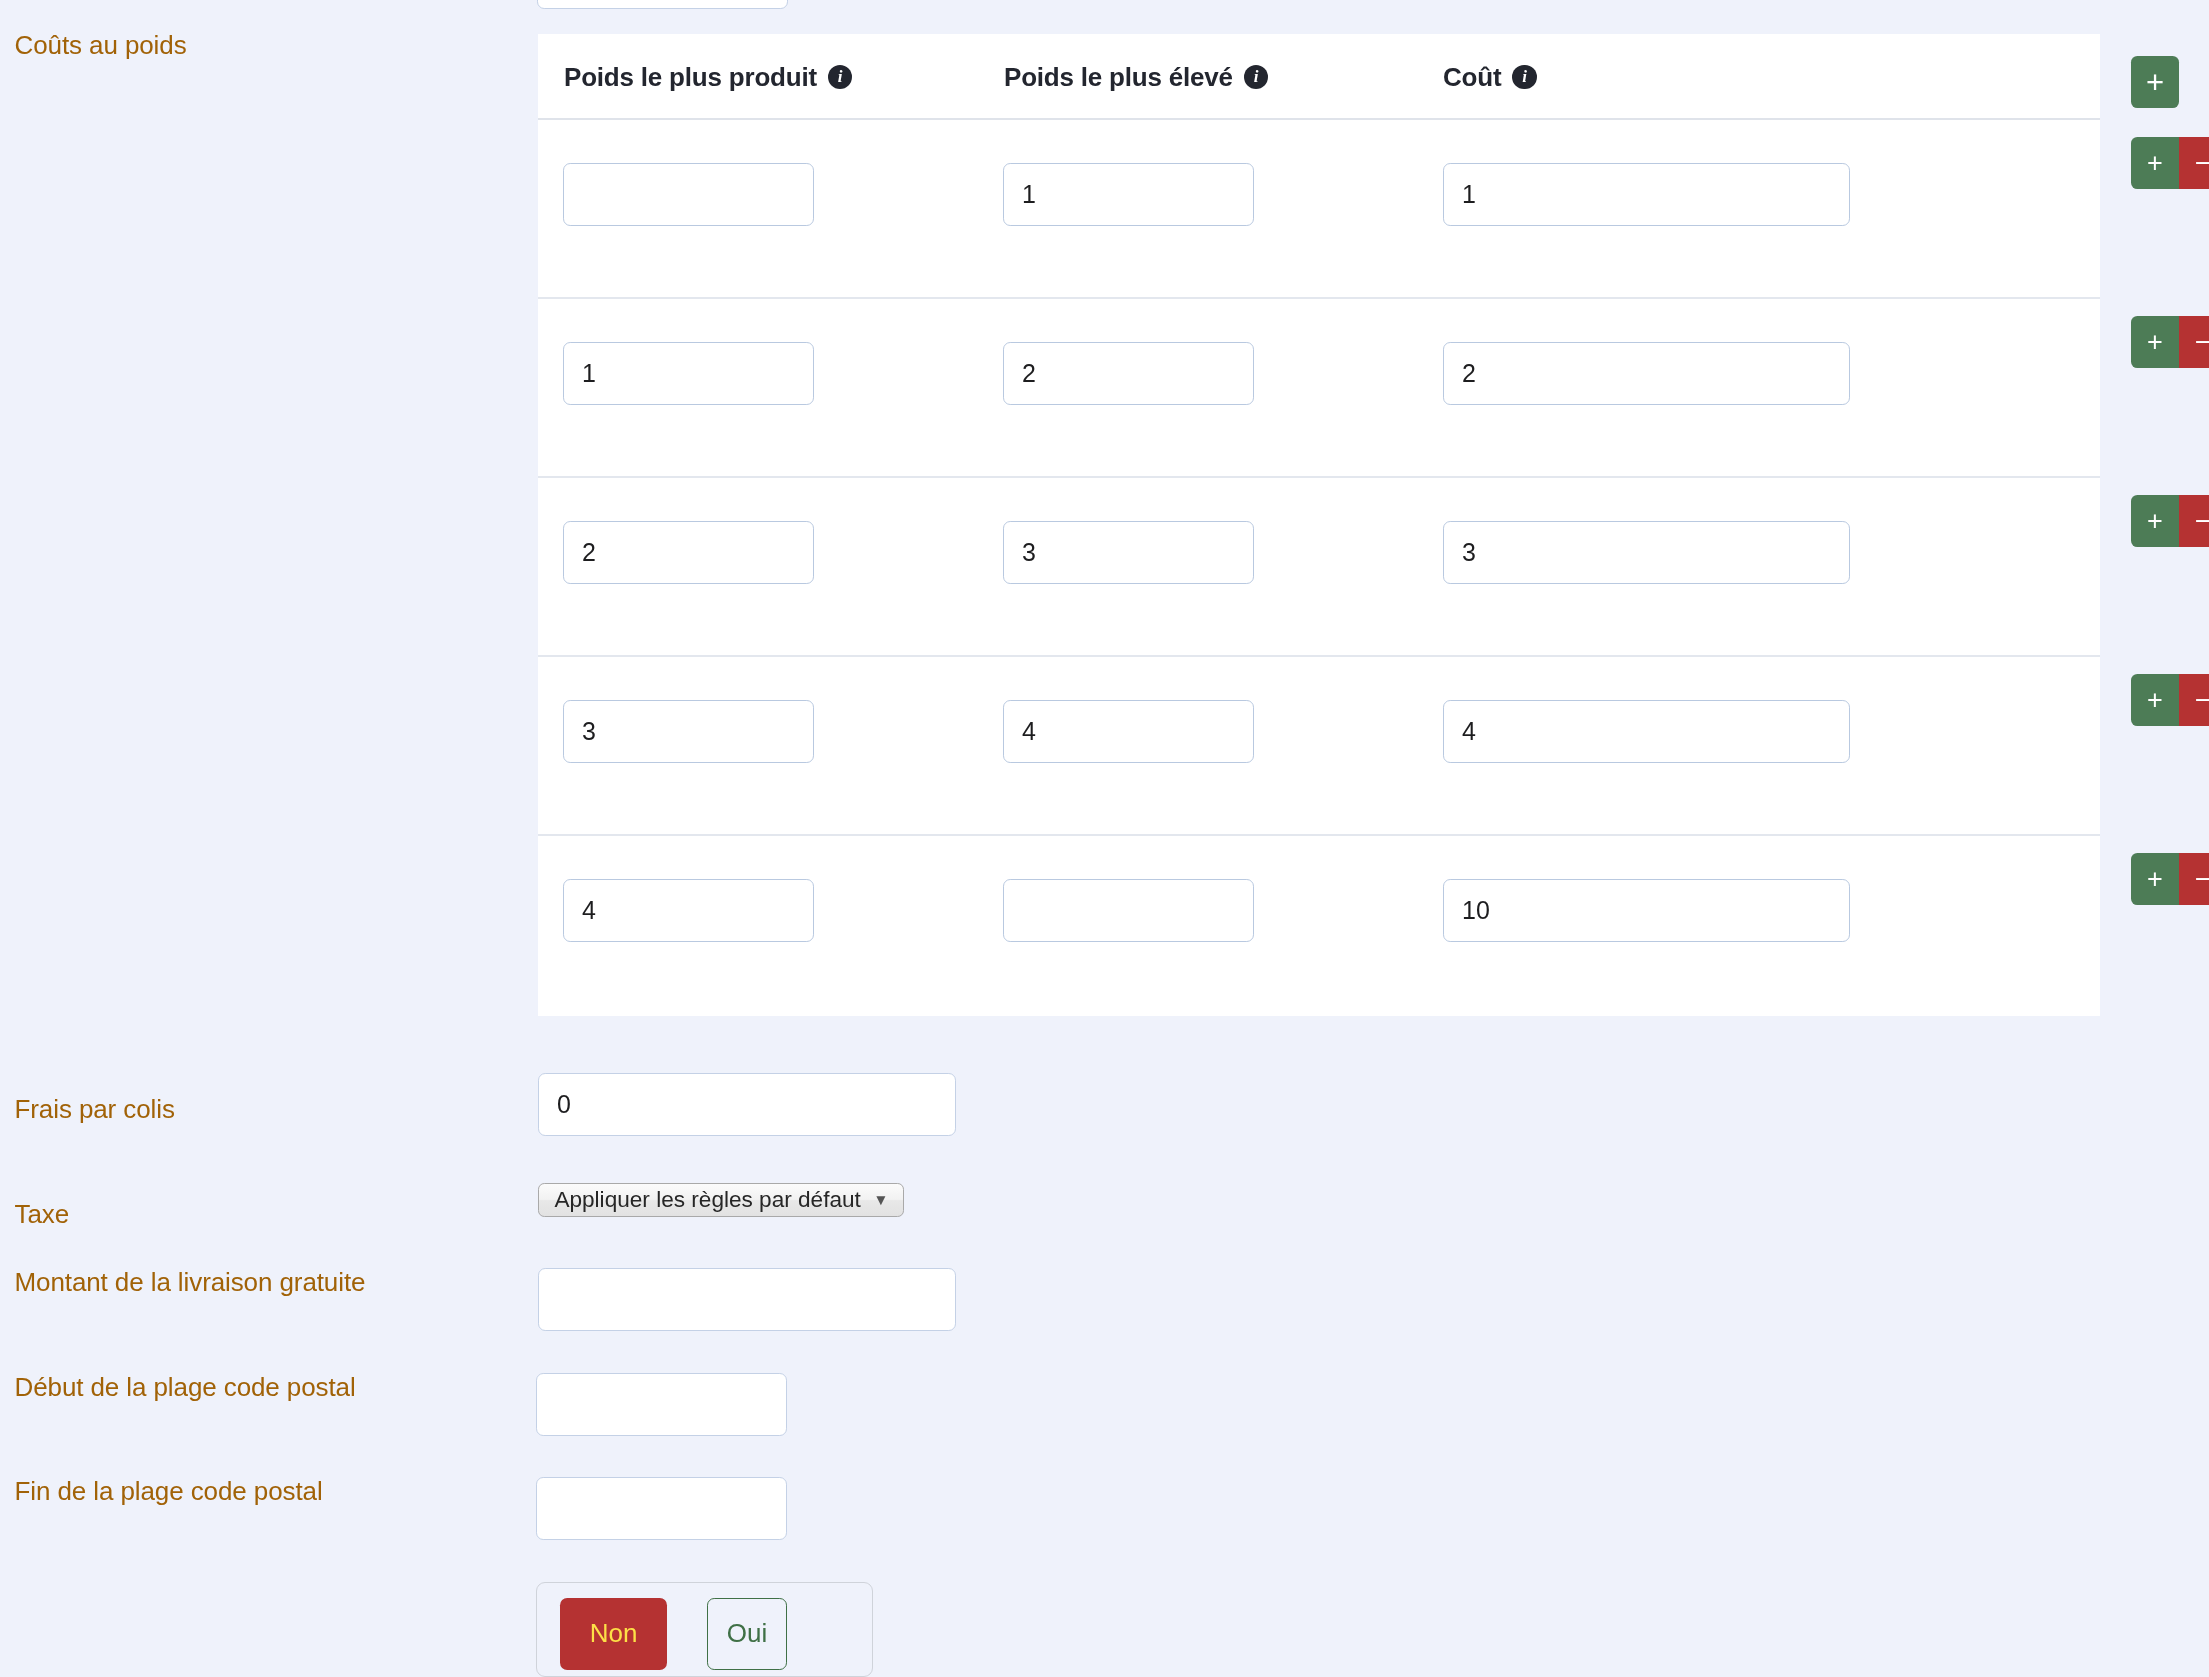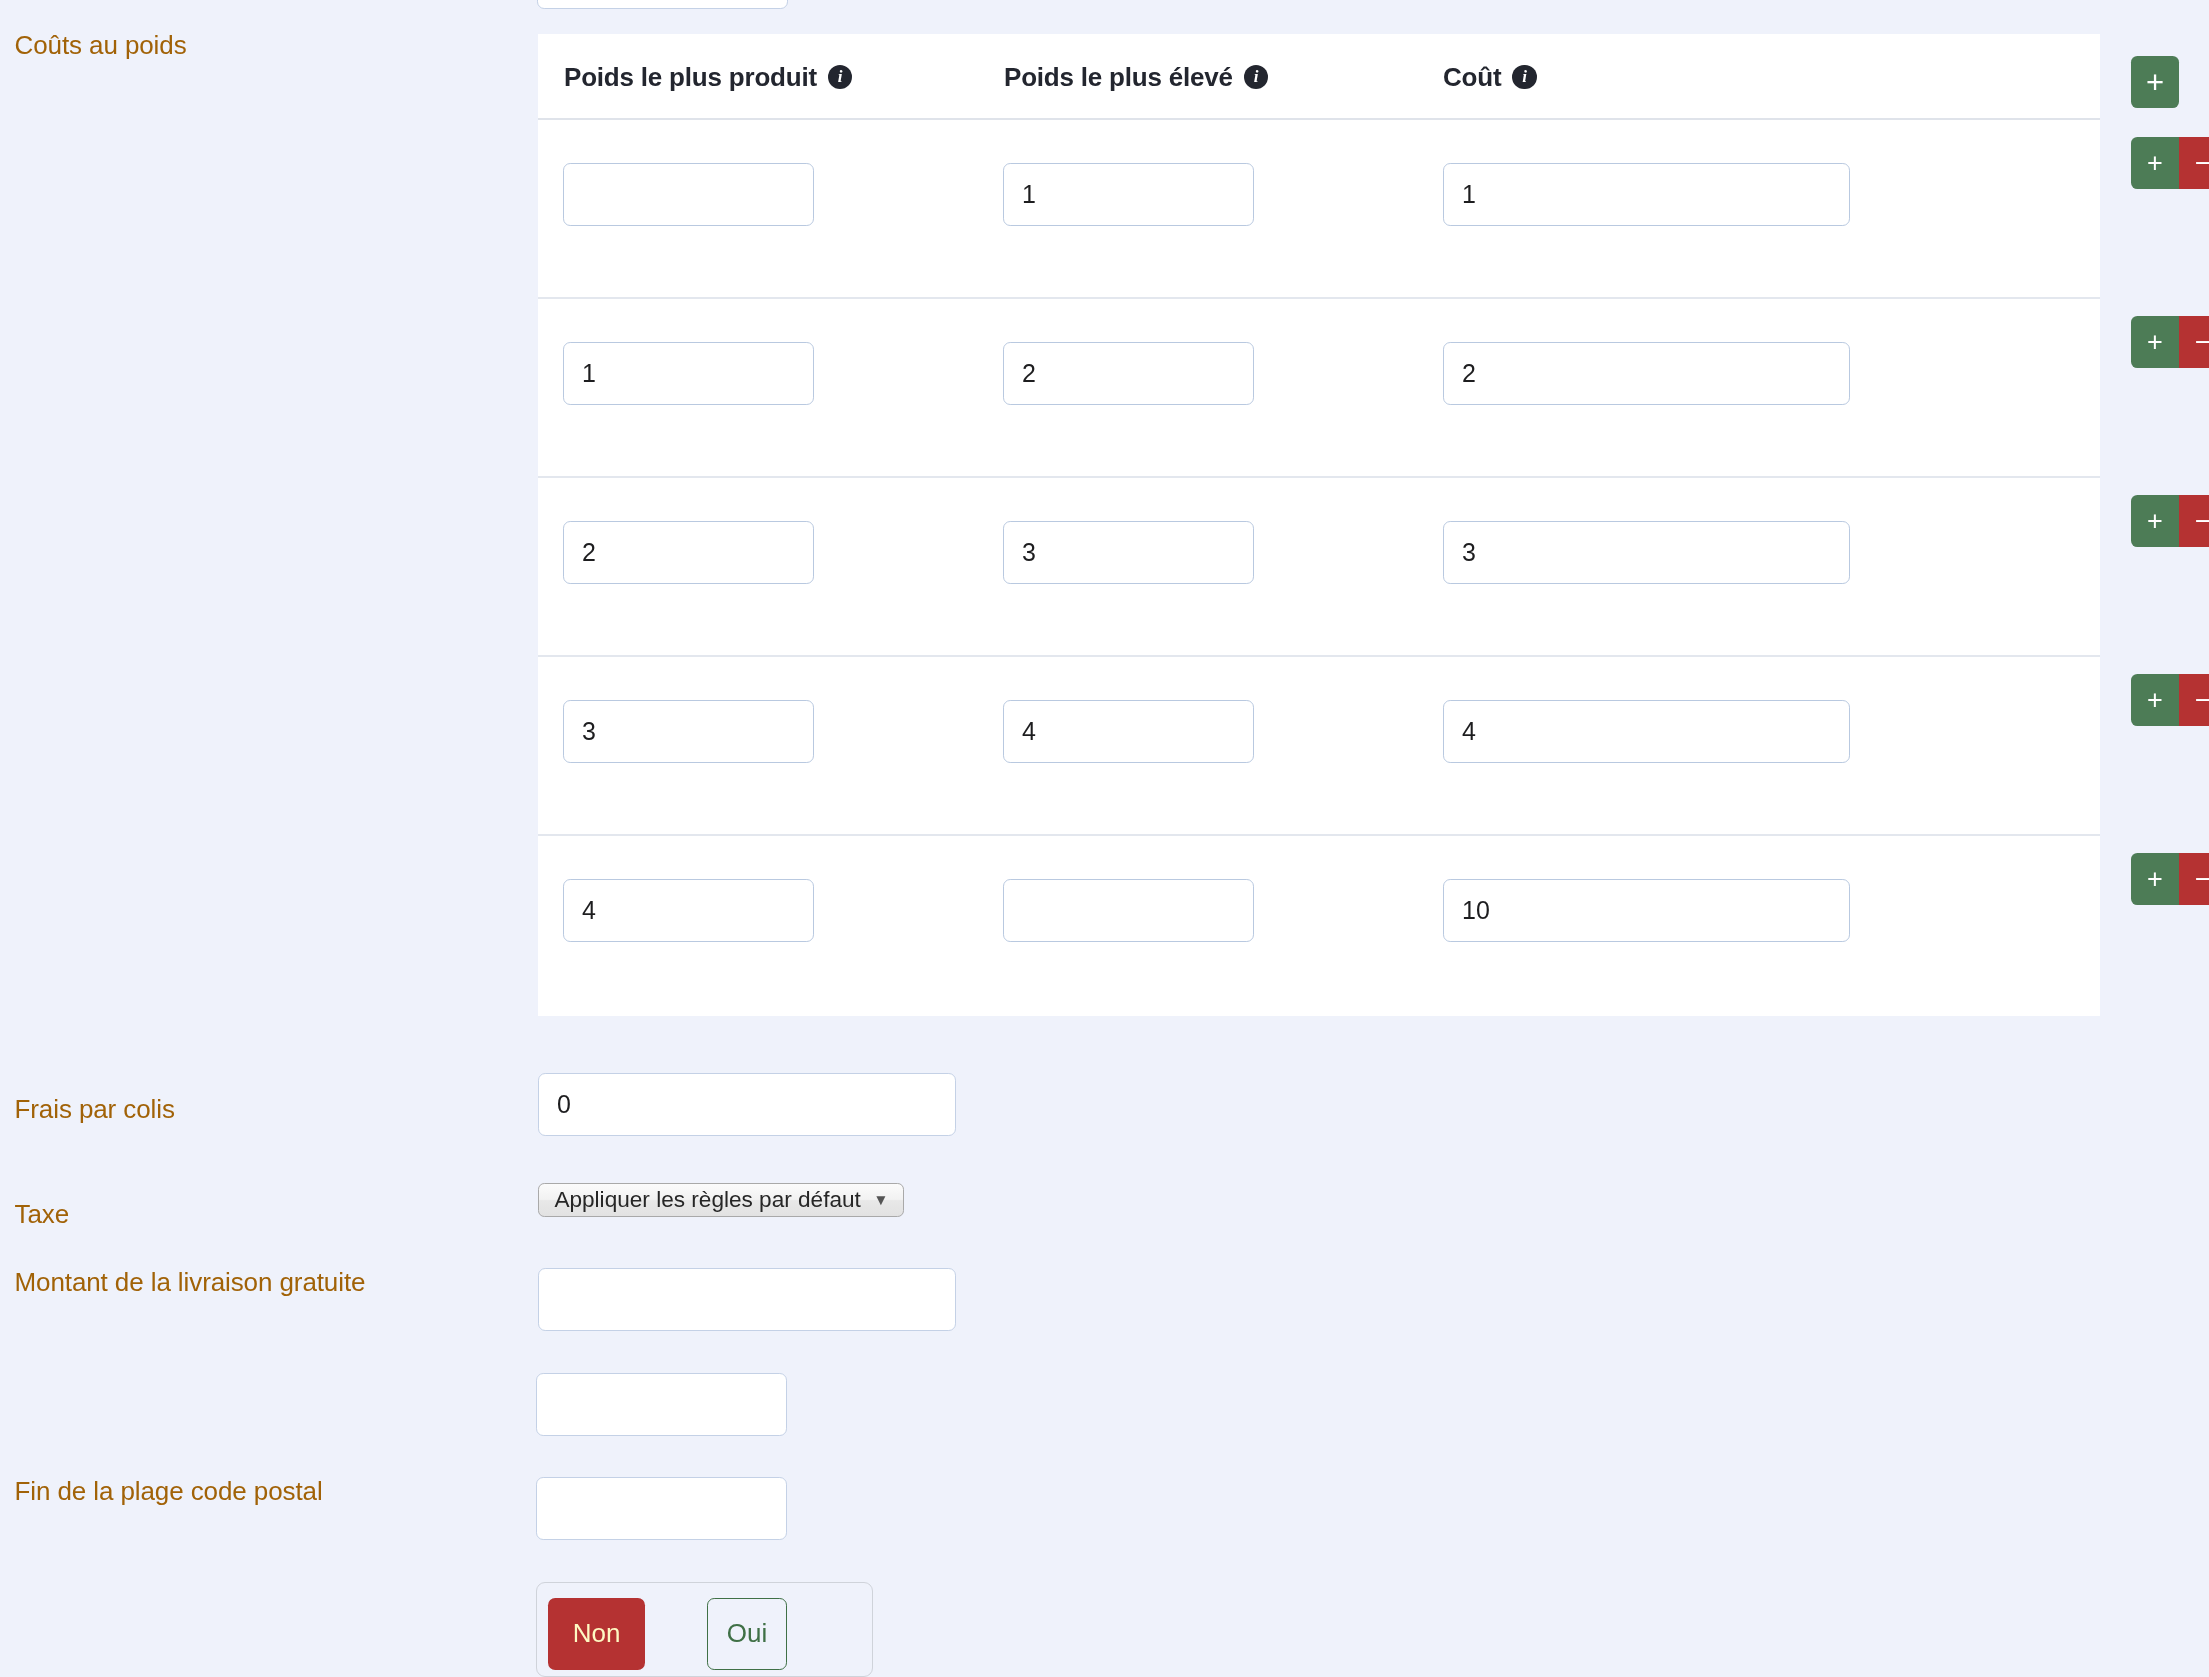--- a/index.html
+++ b/index.html
@@ -192,24 +192,24 @@
     top: 14.5px;
     height: 72px;
     border-radius: 7.2px;
     display: flex; align-items: center; justify-content: center;
     font-size: 26px;
     cursor: pointer;
     font-family: "Liberation Sans", sans-serif;
     padding: 0;
   }
   .toggle-btn.no {
-    left: 11px; width: 97px;
+    left: 23px; width: 107px;
     background: #b53232;
     border: none;
-    color: #fef9c3;
+    color: #fde047;
   }
   .toggle-btn.yes {
     left: 170px; width: 80px;
     background: transparent;
     border: 1.8px solid #3f7046;
     color: #3f7046;
   }
 </style>
 </head>
 <body>
@@ -299,20 +299,21 @@
 
   <div class="field-label" style="top: 1198px;">Taxe</div>
   <div class="native-select">
     <span>Appliquer les règles par défaut</span>
     <span class="caret">▼</span>
   </div>
 
   <div class="field-label" style="top: 1266px;">Montant de la livraison gratuite</div>
   <input class="form-input" type="text" style="left: 538px; top: 1268px; width: 418px; height: 63px;" value="">
 
+  <div class="field-label" style="top: 1371px;">Début de la plage code postal</div>
   <input class="form-input" type="text" style="left: 536px; top: 1373px; width: 251px; height: 63px;" value="">
 
   <div class="field-label" style="top: 1475px;">Fin de la plage code postal</div>
   <input class="form-input" type="text" style="left: 536px; top: 1477px; width: 251px; height: 63px;" value="">
 
   <div class="toggle-wrap">
     <button class="toggle-btn no">Non</button>
     <button class="toggle-btn yes">Oui</button>
   </div>
 

